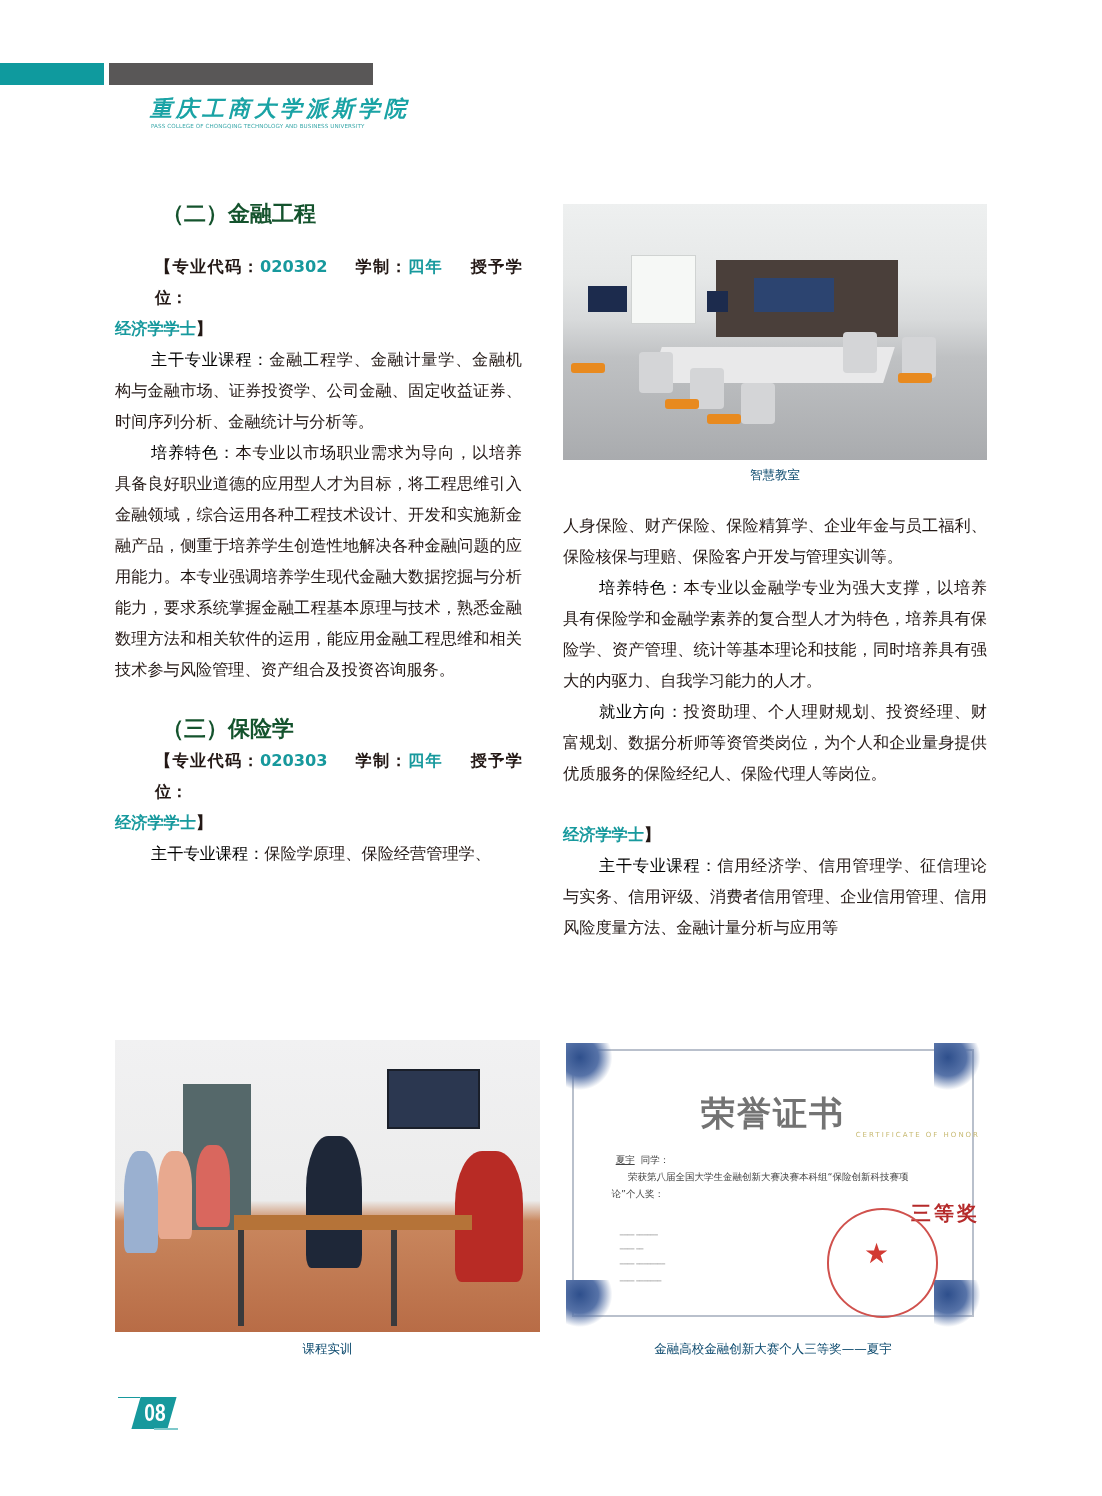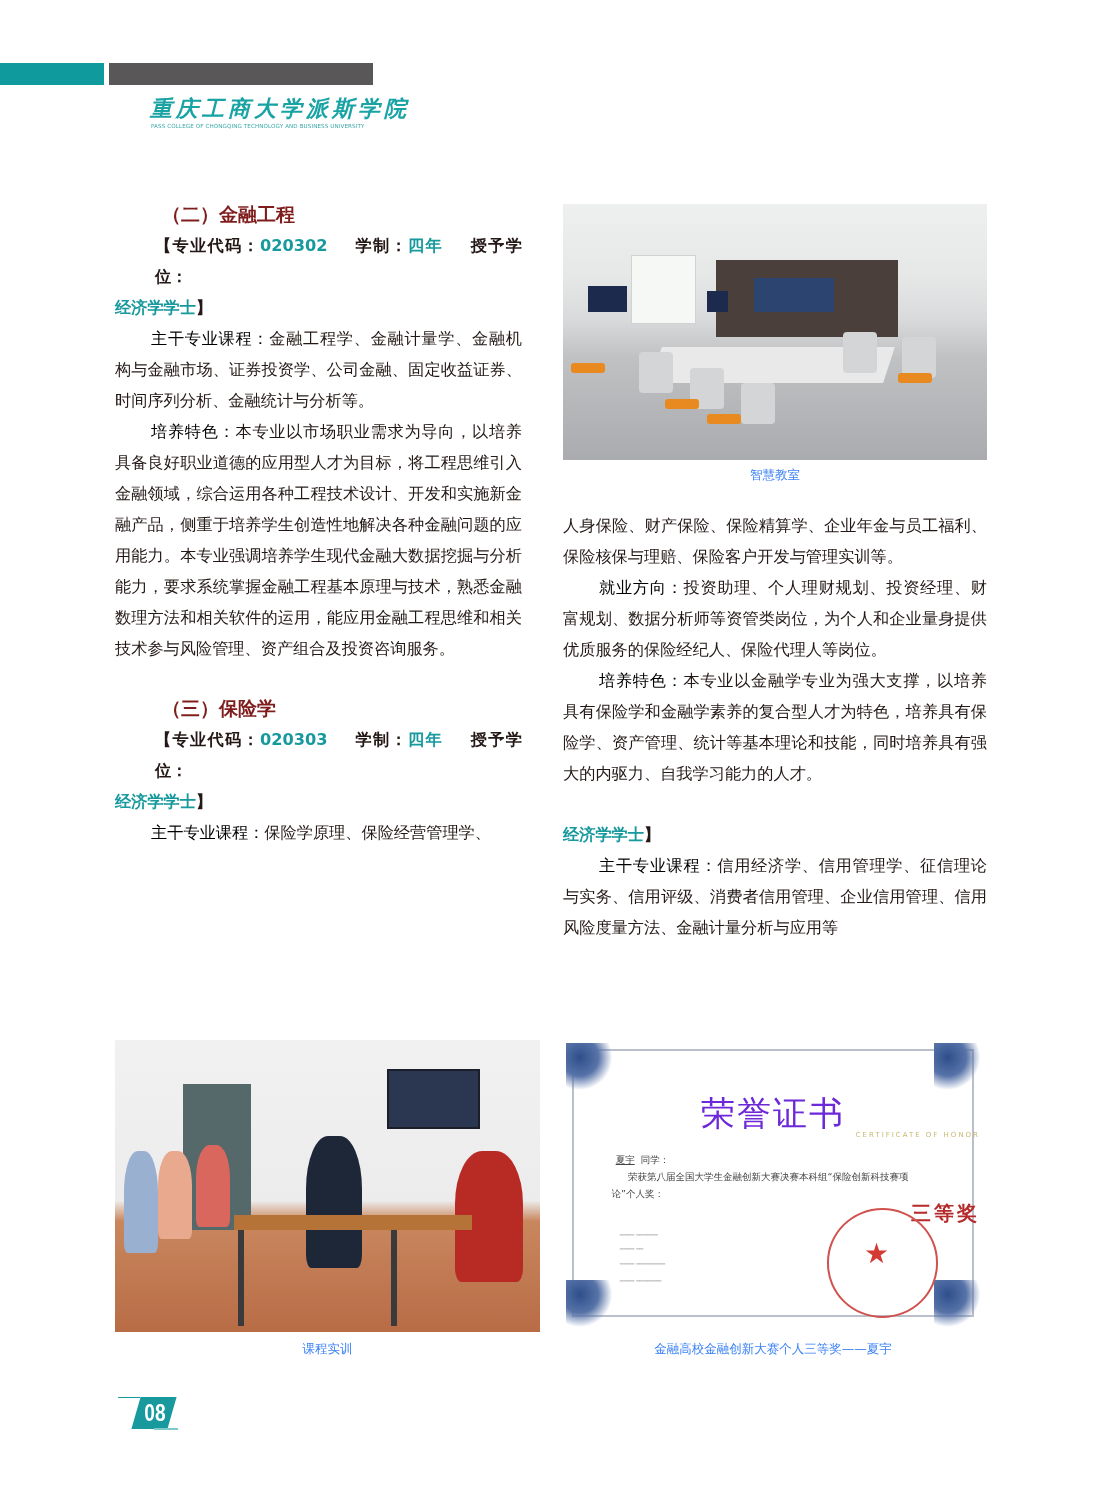--- a/index.html
+++ b/index.html
@@ -8,27 +8,27 @@
   .bar-teal { position:absolute; left:0; top:63px; width:104px; height:22px; background:#0f9a9e; }
   .bar-gray { position:absolute; left:109px; top:63px; width:264px; height:22px; background:#595757; }
   .logo-cn { position:absolute; left:150px; top:94px; width:226px; font-family:"DejaVu Serif","Liberation Serif",serif;
              font-size:22px; letter-spacing:4px; color:#1aa3a5; font-style:italic; font-weight:bold; white-space:nowrap; }
   .logo-en { position:absolute; left:151px; top:123px; font-size:5.6px; color:#3aa8aa; letter-spacing:0.1px; white-space:nowrap; }
 
   .col { position:absolute; font-size:16.2px; line-height:31px; }
   .col p { margin:0; text-align:justify; text-align-last:auto; }
   .indent { text-indent:36px; }
   .teal { color:#000000; }
-  .h2 { font-size:19px; font-weight:bold; color:#7f1d1d; line-height:32px; margin:0; padding-left:47px; }
+  .h2 { font-size:22px; font-weight:bold; color:#14532d; line-height:32px; margin:0; padding-left:47px; }
   .meta { font-weight:bold; color:#231815; }
   .meta .v { color:#17999d; }
   .gap { height:28px; }
 
   .photo { position:absolute; overflow:hidden; }
-  .caption { position:absolute; font-size:12.5px; color:#3b82f6; text-align:center; }
+  .caption { position:absolute; font-size:12.5px; color:#0c4a6e; text-align:center; }
 
   
   .room { background:linear-gradient(180deg,#eef0f0 0%,#e6e8e8 28%,#d8dadb 45%,#bfc1c3 60%,#a9abae 100%); }
   .room .wall { position:absolute; left:36%; top:22%; width:43%; height:30%; background:#4a3f3a; }
   .room .screen { position:absolute; left:45%; top:29%; width:19%; height:13%; background:#2c4470; }
   .room .tv1 { position:absolute; left:6%; top:32%; width:9%; height:10%; background:#1c2b4d; }
   .room .tv2 { position:absolute; left:34%; top:34%; width:5%; height:8%; background:#1c2b4d; }
   .room .win { position:absolute; left:16%; top:20%; width:15%; height:26%; background:#f6f8f6; border:1px solid #d0d3d2; }
   .room .win2 { position:absolute; left:40%; top:22%; width:8%; height:23%; background:#f4f6f4; }
   .room .table { position:absolute; left:22%; top:56%; width:55%; height:14%; background:#e9e9ea; transform:skewX(-18deg); }
@@ -40,21 +40,21 @@
   .train .door { position:absolute; left:16%; top:15%; width:16%; height:50%; background:#55686a; }
   .train .tv { position:absolute; left:64%; top:10%; width:21%; height:19%; background:#2b3750; border:2px solid #1a1f2a; }
   .train .desk { position:absolute; left:28%; top:60%; width:56%; height:5%; background:#b57338; }
   .train .leg { position:absolute; width:1.4%; height:33%; background:#3a3a3c; top:65%; }
   .train .p { position:absolute; border-radius:40% 40% 10% 10%; }
 
   
   .cert { background:#ffffff; }
   .cert .frame { position:absolute; left:1.5%; top:2%; right:1.5%; bottom:4%; border:2px solid #b9c0cc; }
   .cert .corner { position:absolute; width:11%; height:17%; background:radial-gradient(circle at 30% 30%,#2e4f8c 0%,#5773a8 40%,transparent 70%); }
-  .cert .title { position:absolute; left:0; right:0; top:17%; text-align:center; font-size:34px; font-weight:normal; color:#6d28d9; letter-spacing:2px; font-family:"DejaVu Sans",sans-serif; }
+  .cert .title { position:absolute; left:0; right:0; top:17%; text-align:center; font-size:34px; font-weight:bold; color:#737373; letter-spacing:2px; font-family:"DejaVu Sans",sans-serif; }
   .cert .sub { position:absolute; left:0; right:0; top:31%; text-align:right; font-size:7px; color:#c7b971; letter-spacing:2px; }
   .cert .line { position:absolute; font-size:9.5px; color:#444; white-space:nowrap; }
   .cert .award { position:absolute; left:0; right:0; top:55%; text-align:right; font-size:20px; color:#b52a2a; font-weight:bold; letter-spacing:3px; }
   .cert .seal { position:absolute; left:63%; top:58%; width:26%; height:37%; border:2px solid #d0514d; border-radius:50%; }
   .cert .star { position:absolute; left:72%; top:68%; font-size:28px; color:#d23a33; }
   .cert .small { position:absolute; font-size:6px; color:#666; white-space:nowrap; }
 
   .pageno { position:absolute; left:118px; top:1393px; width:60px; height:40px; }
   .pageno .shape { position:absolute; left:18px; top:4px; width:36px; height:32px; background:#17999d; transform:skewX(-16deg); }
   .pageno .topline { position:absolute; left:0; top:4px; width:22px; height:1px; background:#17999d; }
@@ -65,21 +65,21 @@
 <body>
 
 <div class="bar-teal"></div>
 <div class="bar-gray"></div>
 <div class="logo-cn">重庆工商大学派斯学院</div>
 <div class="logo-en">PASS COLLEGE OF CHONGQING TECHNOLOGY AND BUSINESS UNIVERSITY</div>
 
 <div class="col" style="left:115px; top:198px; width:407px;">
 
   <p class="h2">（二）金融工程</p>
-  <p class="meta" style="padding-left:40px;">
+  <p class="meta" style="padding-left:40px;margin-top:21px;">
     <span>【专业代码：</span><span class="v">020302</span>&nbsp;&nbsp;&nbsp;&nbsp;<span>学制：</span><span class="v">四年</span>&nbsp;&nbsp;&nbsp;&nbsp;<span>授予学位：</span>
   </p>
   <p class="meta"><span class="v">经济学学士</span><span>】</span></p>
   <p class="indent"><span class="teal">主干专业课程：</span><span>金融工程学、金融计量学、金融机构与金融市场、证券投资学、公司金融、固定收益证券、时间序列分析、金融统计与分析等。</span></p>
   <p class="indent"><span class="teal">培养特色：</span><span>本专业以市场职业需求为导向，以培养具备良好职业道德的应用型人才为目标，将工程思维引入金融领域，综合运用各种工程技术设计、开发和实施新金融产品，侧重于培养学生创造性地解决各种金融问题的应用能力。本专业强调培养学生现代金融大数据挖掘与分析能力，要求系统掌握金融工程基本原理与技术，熟悉金融数理方法和相关软件的运用，能应用金融工程思维和相关技术参与风险管理、资产组合及投资咨询服务。</span></p>
 
   <div class="gap"></div>
 
   <p class="h2">（三）保险学</p>
   <p class="meta" style="padding-left:40px;">
@@ -104,22 +104,22 @@
   <div class="chair" style="left:80%; top:52%;"></div>
   <div class="seat" style="left:2%; top:62%;"></div>
   <div class="seat" style="left:24%; top:76%;"></div>
   <div class="seat" style="left:34%; top:82%;"></div>
   <div class="seat" style="left:79%; top:66%;"></div>
 </div>
 <div class="caption" style="left:563px; top:467px; width:424px;">智慧教室</div>
 
 <div class="col" style="left:563px; top:510px; width:424px;">
   <p>人身保险、财产保险、保险精算学、企业年金与员工福利、保险核保与理赔、保险客户开发与管理实训等。</p>
+  <p class="indent"><span class="teal">培养特色：</span><span>本专业以金融学专业为强大支撑，以培养具有保险学和金融学素养的复合型人才为特色，培养具有保险学、资产管理、统计等基本理论和技能，同时培养具有强大的内驱力、自我学习能力的人才。</span></p>
   <p class="indent"><span class="teal">就业方向：</span><span>投资助理、个人理财规划、投资经理、财富规划、数据分析师等资管类岗位，为个人和企业量身提供优质服务的保险经纪人、保险代理人等岗位。</span></p>
-  <p class="indent"><span class="teal">培养特色：</span><span>本专业以金融学专业为强大支撑，以培养具有保险学和金融学素养的复合型人才为特色，培养具有保险学、资产管理、统计等基本理论和技能，同时培养具有强大的内驱力、自我学习能力的人才。</span></p>
 
   <div class="gap" style="height:30px;"></div>
 
   <p class="meta"><span class="v">经济学学士</span><span>】</span></p>
   <p class="indent"><span class="teal">主干专业课程：</span><span>信用经济学、信用管理学、征信理论与实务、信用评级、消费者信用管理、企业信用管理、信用风险度量方法、金融计量分析与应用等</span></p>
 </div>
 
 <div class="photo train" style="left:115px; top:1040px; width:425px; height:292px;">
   <div class="door"></div>
   <div class="tv"></div>

